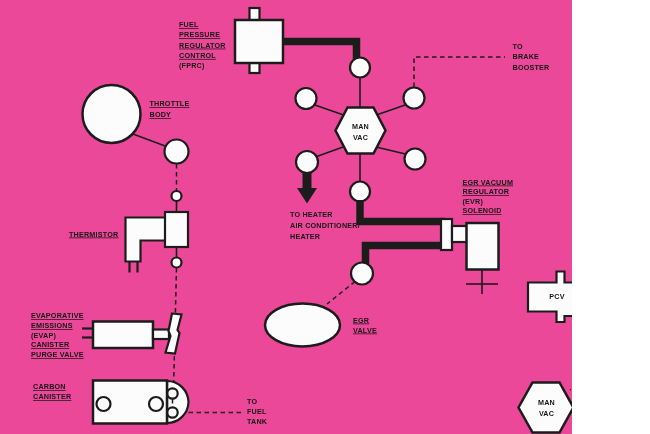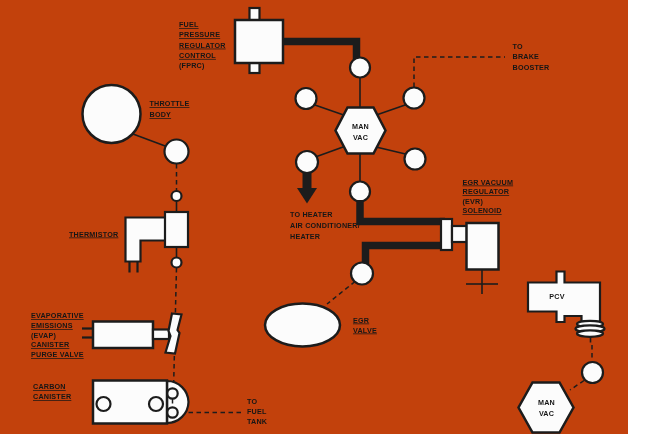--- a/index.html
+++ b/index.html
@@ -1,16 +1,16 @@
 <!DOCTYPE html>
 <html><head>
 <meta charset="utf-8">
 <style>
   html,body{margin:0;padding:0;background:#ffffff;}
-  .stage{position:relative;width:628px;height:434px;background:#c2410c;overflow:hidden;}
+  .stage{position:relative;width:572px;height:434px;background:#ec4899;overflow:hidden;}
   svg{display:block;}
   text{font-family:"Liberation Sans",sans-serif;font-weight:bold;fill:#161616;}
   text.lbl{font-size:7.2px;letter-spacing:.2px;}
   text.u{text-decoration:underline;}
   text.ctr{text-anchor:middle;}
   .s-thin{fill:none;stroke:#1c1c1c;stroke-width:1.6;}
   .s-med{fill:#fcfcfc;stroke:#1c1c1c;stroke-width:2.2;}
   .s-bold{fill:#fcfcfc;stroke:#1c1c1c;stroke-width:2.5;}
   .hose{fill:none;stroke:#1c1c1c;stroke-width:7.5;stroke-linejoin:miter;}
   .dash{fill:none;stroke:#1c1c1c;stroke-width:1.5;stroke-dasharray:4.5 3.5;}

